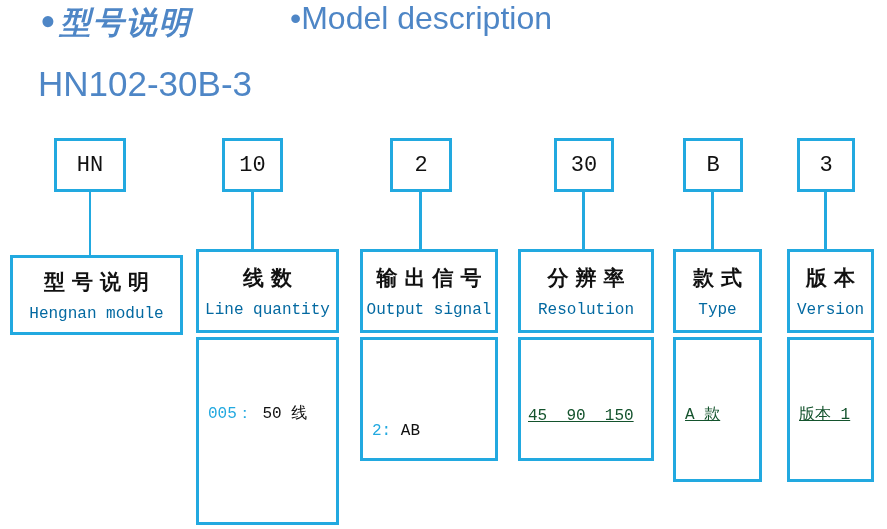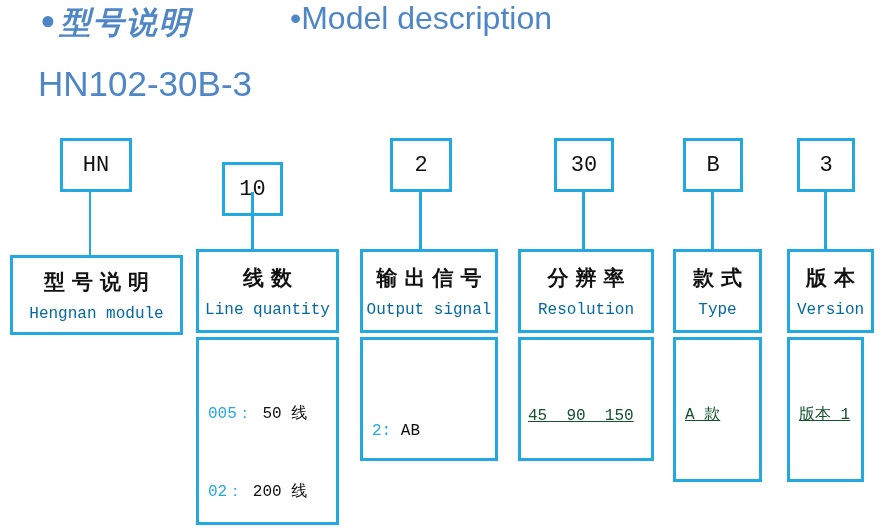--- a/index.html
+++ b/index.html
@@ -27,22 +27,22 @@
 </style>
 </head>
 <body>
 
 <div id="page">
 
   <div class="title-cn">•型号说明</div>
   <div class="title-en">•Model description</div>
   <div class="model-no">HN102-30B-3</div>
 
-  <div class="box code-box" style="left:54px;top:138px;width:72px;height:54px;margin-left:6px;">HN</div>
-  <div class="box code-box" style="left:222px;top:138px;width:61px;height:54px;margin-top:24px;">10</div>
+  <div class="box code-box" style="left:54px;top:138px;width:72px;height:54px;">HN</div>
+  <div class="box code-box" style="left:222px;top:138px;width:61px;height:54px;">10</div>
   <div class="box code-box" style="left:390px;top:138px;width:62px;height:54px;">2</div>
   <div class="box code-box" style="left:554px;top:138px;width:60px;height:54px;">30</div>
   <div class="box code-box" style="left:683px;top:138px;width:60px;height:54px;">B</div>
   <div class="box code-box" style="left:797px;top:138px;width:58px;height:54px;">3</div>
 
   <div class="connector" style="left:89px;top:192px;width:2px;height:63px;"></div>
   <div class="connector" style="left:251px;top:192px;width:3px;height:57px;"></div>
   <div class="connector" style="left:419px;top:192px;width:3px;height:57px;"></div>
   <div class="connector" style="left:582px;top:192px;width:3px;height:57px;"></div>
   <div class="connector" style="left:711px;top:192px;width:3px;height:57px;"></div>
@@ -68,21 +68,20 @@
     <div class="label-cn">款式</div>
     <div class="label-en">Type</div>
   </div>
   <div class="box label-box" style="left:787px;top:249px;width:87px;height:84px;">
     <div class="label-cn">版本</div>
     <div class="label-en">Version</div>
   </div>
 
   <div class="box list-box" style="left:196px;top:337px;width:143px;height:188px;line-height:26px;">
     <div class="row"><span class="item-code">005：</span><span class="item-value"> 50 线</span></div>
-    <div class="row"><span class="item-code">02：</span><span class="item-value"> 200 线</span></div>
     
     
     
     
     
   </div>
 
   <div class="box list-box" style="left:360px;top:337px;width:138px;height:124px;line-height:27px;padding-top:24px;">
     <div class="row"><span class="item-code">2:</span><span class="item-value"> AB</span></div>
     
@@ -97,21 +96,21 @@
   </div>
 
   <div class="box list-box" style="left:673px;top:337px;width:89px;height:145px;line-height:26px;padding-top:10px;">
     <div class="row plain">A 款</div>
     <div class="row plain">B 款</div>
     
     
     
   </div>
 
-  <div class="box list-box" style="left:787px;top:337px;width:77px;height:145px;line-height:26px;padding-top:10px;">
+  <div class="box list-box" style="left:787px;top:337px;width:87px;height:145px;line-height:26px;padding-top:10px;">
     <div class="row plain">版本 1</div>
     <div class="row plain">版本 2</div>
     
     
     
   </div>
 
 </div>
 
 </body></html>

